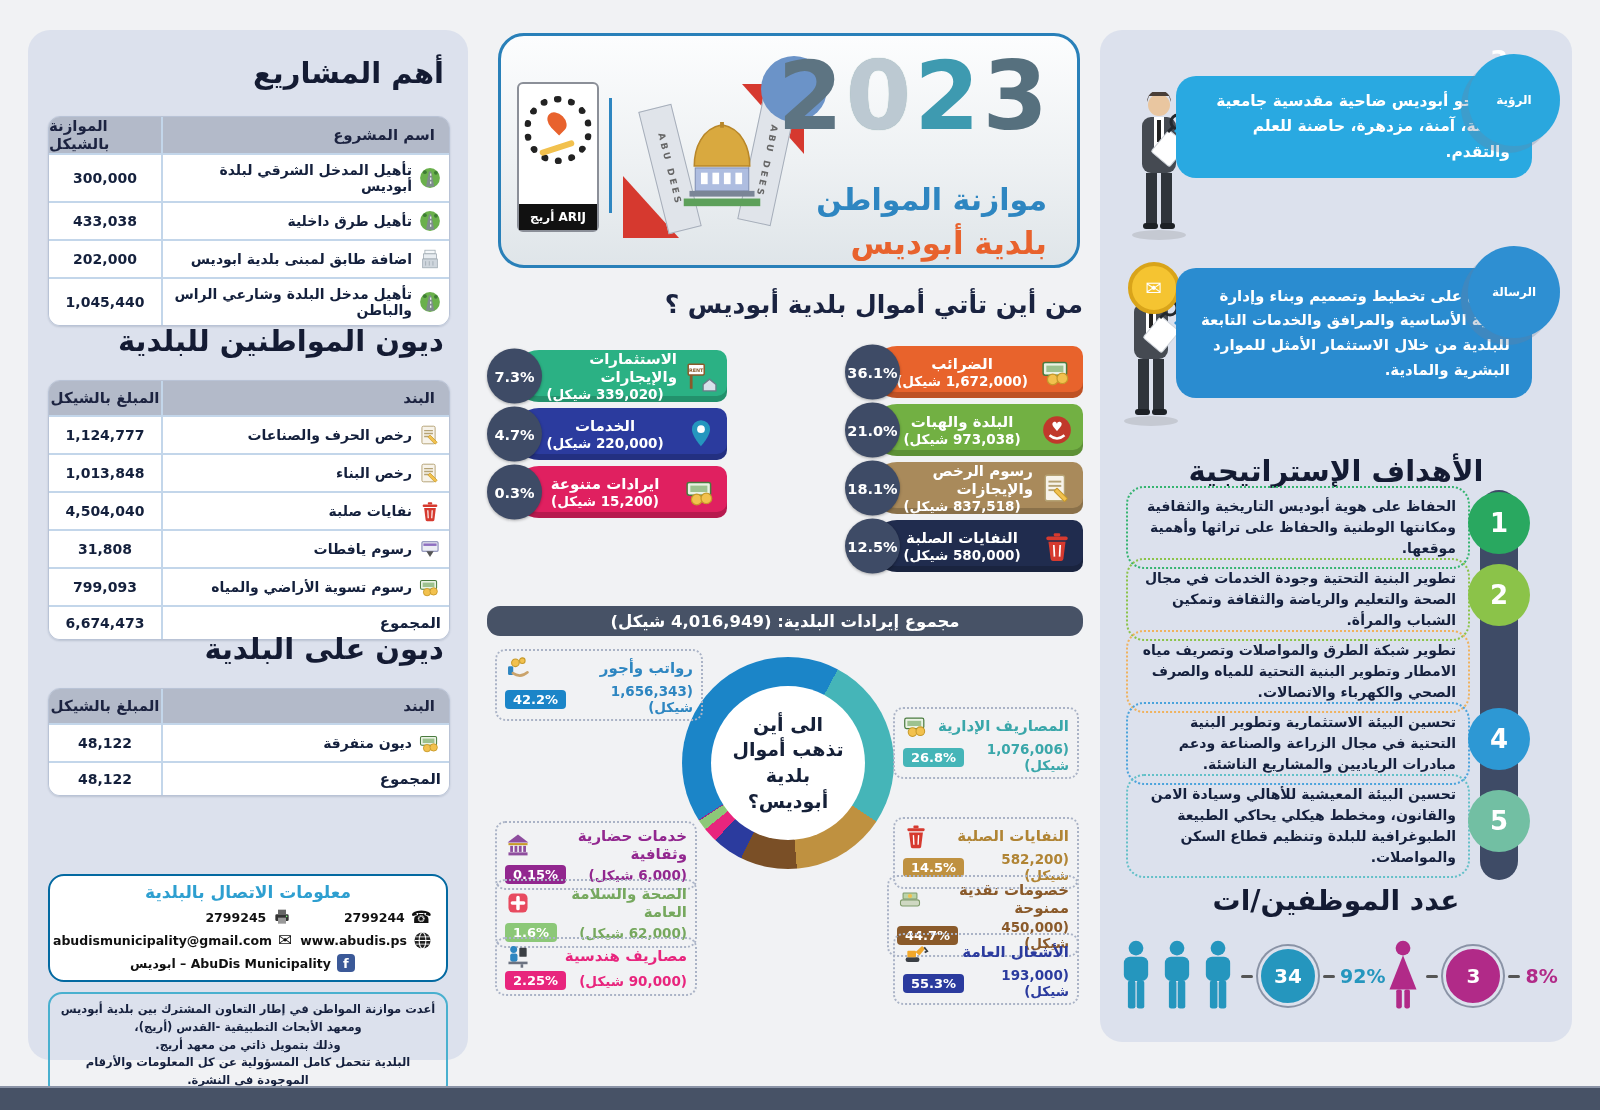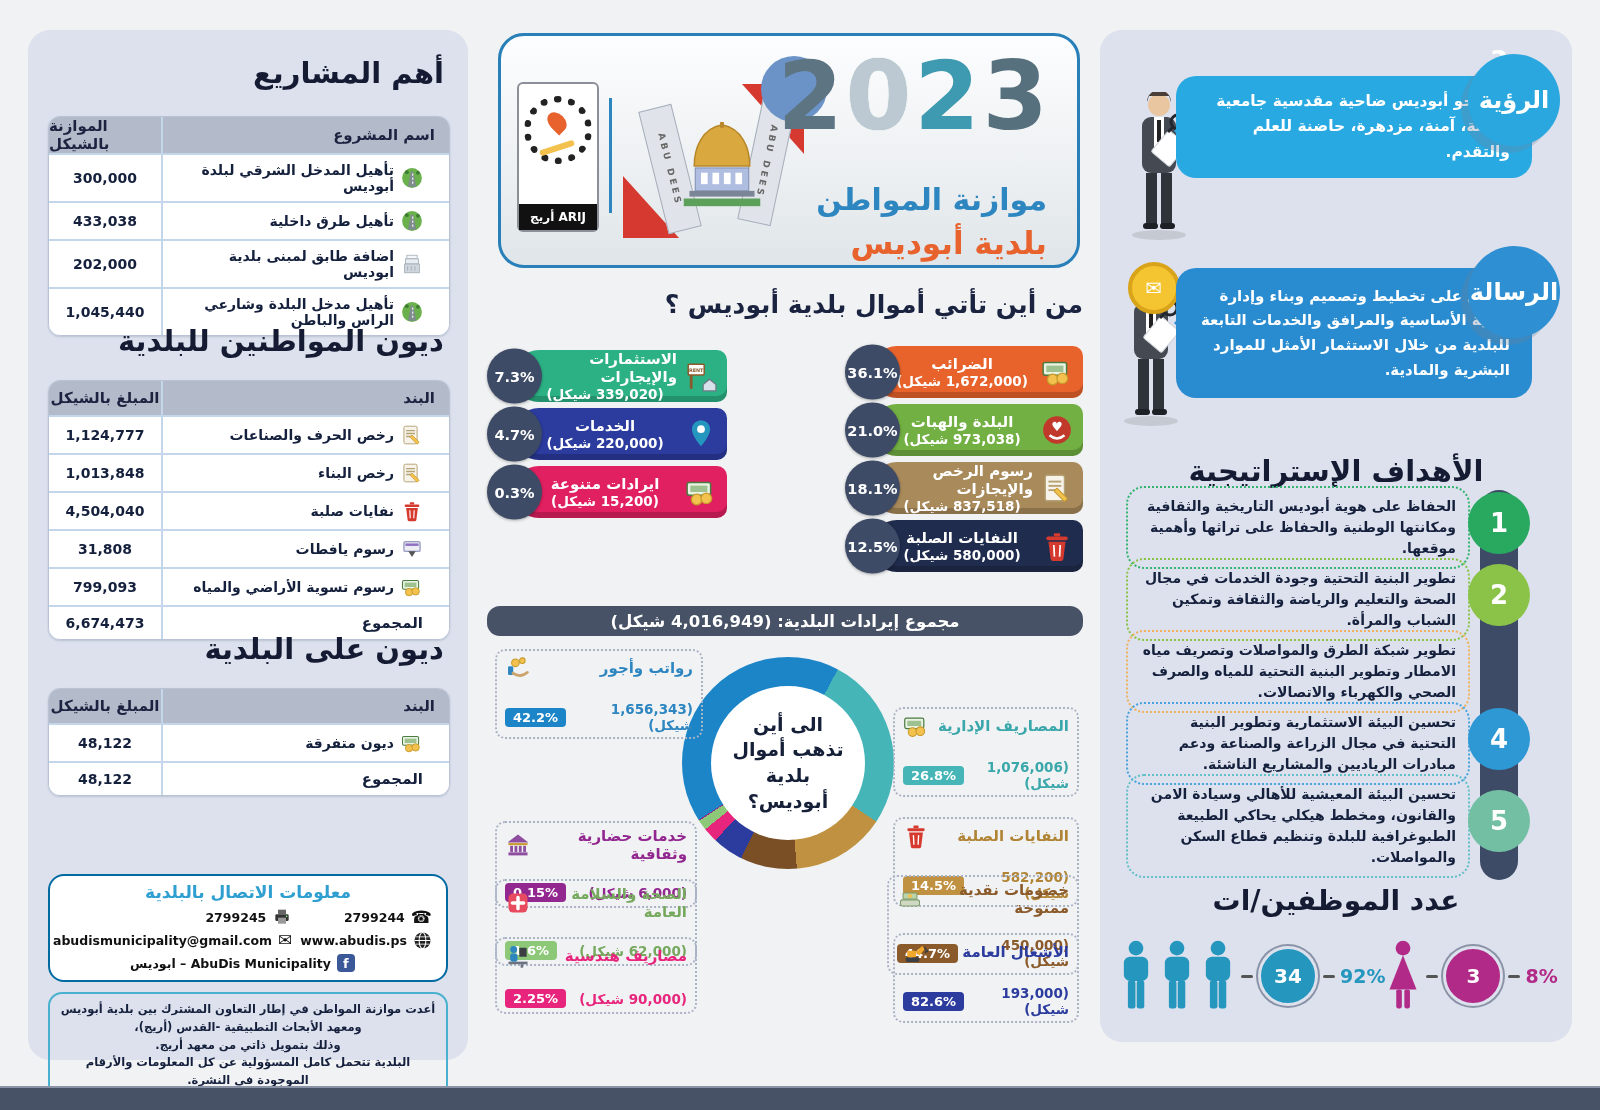--- a/index.html
+++ b/index.html
@@ -6,21 +6,21 @@
   body{width:1600px;height:1110px;background:#f1f2f4;font-family:"DejaVu Sans",sans-serif;overflow:hidden;}
   #stage{position:relative;width:1600px;height:1110px;}
   .panel{position:absolute;background:#dce1ed;border-radius:22px;}
   #left-panel{left:28px;top:30px;width:440px;height:1030px;}
   #right-panel{left:1100px;top:30px;width:472px;height:1012px;}
   .sec-title{position:absolute;right:24px;font-weight:bold;color:#141b33;font-size:29px;direction:rtl;}
   
   .tbl{position:absolute;left:20px;width:400px;border-radius:12px;overflow:hidden;border:1px solid #b9c3d6;direction:rtl;box-shadow:0 1px 2px rgba(40,60,90,.18);}
   .tbl-head{display:flex;background:#b3bac9;color:#1c2340;font-weight:bold;font-size:15px;}
   .tbl-row{display:flex;background:#fff;border-top:2px solid #c3d6ea;font-size:14px;color:#14203c;}
-  .cell-name{flex:1;padding:7px 26px;display:flex;align-items:center;gap:7px;font-weight:bold;border-left:2px solid #c3d6ea;}
+  .cell-name{flex:1;padding:7px 8px;display:flex;align-items:center;gap:7px;font-weight:bold;border-left:2px solid #c3d6ea;}
   .cell-amt{width:112px;display:flex;align-items:center;justify-content:center;font-weight:bold;direction:ltr;}
   .tbl-head .cell-name{justify-content:flex-start;padding:8px 14px;}
   .tot .cell-name{justify-content:flex-start;font-size:15px;}
   .ic22{width:22px;height:22px;flex:0 0 auto;}
   
   #contact-box{position:absolute;left:20px;top:844px;width:400px;height:108px;background:#fff;border:2px solid #0369a1;border-radius:16px;direction:rtl;padding:6px 14px;box-sizing:border-box;}
   #contact-title{color:#2e9fd0;text-align:center;font-weight:bold;font-size:17px;}
   .contact-grid{display:grid;grid-template-columns:1fr 1fr;gap:4px 8px;margin-top:5px;font-size:12.5px;font-weight:bold;color:#111;}
   .contact-item{display:flex;align-items:center;gap:6px;}
   .contact-item .num{direction:ltr;}
@@ -64,21 +64,21 @@
   .p-invest{left:26px;top:12px;width:214px;background:#2bb184;}
   .p-services{left:26px;top:70px;width:214px;background:#2b3b9e;}
   .p-misc{left:26px;top:128px;width:214px;background:#e02060;}
   .total-pill{position:absolute;left:487px;width:596px;height:30px;background:#475266;border-radius:13px;color:#fff;font-weight:bold;font-size:16.5px;display:flex;align-items:center;justify-content:center;direction:rtl;}
   #rev-total{top:606px;}
   #exp-total{top:1012px;}
   
   #exp-zone{position:absolute;left:487px;top:645px;width:596px;height:362px;}
   #donut{position:absolute;left:195px;top:12px;width:212px;height:212px;border-radius:50%;}
   #donut-hole{position:absolute;left:224px;top:41px;width:154px;height:154px;background:#fff;border-radius:50%;display:flex;align-items:center;justify-content:center;text-align:center;font-weight:bold;font-size:19px;color:#152038;padding:14px;box-sizing:border-box;direction:rtl;line-height:1.35;}
-  .exp-item{position:absolute;display:flex;flex-direction:column;gap:20px;border:2px dotted #aab3c6;border-radius:10px;padding:4px 8px;box-sizing:border-box;direction:rtl;}
+  .exp-item{position:absolute;display:flex;flex-direction:column;gap:2px;border:2px dotted #aab3c6;border-radius:10px;padding:4px 8px;box-sizing:border-box;direction:rtl;}
   .exp-row{display:flex;align-items:center;justify-content:space-between;gap:8px;}
   .exp-name{font-weight:bold;font-size:15px;}
   .exp-amt{font-size:13.5px;font-weight:bold;}
   .exp-pct{direction:ltr;color:#fff;font-weight:bold;font-size:13px;padding:2px 8px;border-radius:4px;}
   .ic26{width:26px;height:26px;flex:0 0 auto;}
   #exp-salaries{left:8px;top:4px;width:208px;}
   #exp-admin{left:406px;top:62px;width:186px;}
   #exp-waste{left:406px;top:172px;width:186px;}
   #exp-discounts{left:400px;top:230px;width:192px;}
   #exp-works{left:406px;top:288px;width:186px;}
@@ -87,21 +87,21 @@
   #exp-engineering{left:8px;top:292px;width:202px;}
   .c-salaries .exp-name,.c-salaries .exp-amt{color:#2e86c1;} .c-salaries .exp-pct{background:#1b85c8;}
   .c-admin .exp-name,.c-admin .exp-amt{color:#3aa7aa;} .c-admin .exp-pct{background:#45b5b8;}
   .c-waste .exp-name,.c-waste .exp-amt{color:#b08434;} .c-waste .exp-pct{background:#bf9140;}
   .c-discounts .exp-name,.c-discounts .exp-amt{color:#8a5a2a;} .c-discounts .exp-pct{background:#8a5a2a;}
   .c-works .exp-name,.c-works .exp-amt{color:#2b3b9e;} .c-works .exp-pct{background:#2b3b9e;}
   .c-engineering .exp-name,.c-engineering .exp-amt{color:#e8257d;} .c-engineering .exp-pct{background:#e8257d;}
   .c-health .exp-name,.c-health .exp-amt{color:#76a85e;} .c-health .exp-pct{background:#8cc878;}
   .c-culture .exp-name,.c-culture .exp-amt{color:#92278f;} .c-culture .exp-pct{background:#92278f;}
   
-  .badge{position:absolute;width:92px;height:92px;border-radius:50%;color:#fff;font-weight:bold;font-size:24px;display:flex;align-items:center;justify-content:center;z-index:3;}
+  .badge{position:absolute;width:92px;height:92px;border-radius:50%;color:#fff;font-weight:bold;font-size:12px;display:flex;align-items:center;justify-content:center;z-index:3;}
   #vision-badge{right:12px;top:24px;background:#2aa7de;box-shadow:-7px 7px 0 rgba(110,130,155,.3);}
   #mission-badge{right:12px;top:216px;background:#2e8fd2;box-shadow:-7px 7px 0 rgba(110,130,155,.3);}
   .bubble{position:absolute;right:40px;background:#29a9e1;border-radius:20px;color:#fff;font-weight:bold;direction:rtl;display:flex;align-items:center;padding:10px 22px;box-sizing:border-box;line-height:1.65;z-index:2;}
   #vision-bubble{top:46px;width:356px;height:102px;font-size:15.5px;}
   #mission-bubble{top:238px;width:356px;height:130px;font-size:15px;background:#2a8cd0;}
   .bubble::after{content:"";position:absolute;left:-13px;top:44px;border:11px solid transparent;border-right-color:inherit;}
   #vision-bubble::after{border-right-color:#29a9e1;}
   #mission-bubble::after{border-right-color:#2a8cd0;}
   #vision-man{position:absolute;left:28px;top:62px;z-index:1;}
   #mission-man{position:absolute;left:20px;top:248px;z-index:1;}
@@ -600,21 +600,21 @@
   </div>
   <div class="exp-item c-works" id="exp-works">
     <div class="exp-row">
           <span class="exp-name">الأشغال العامة</span>
           <svg class="ic26" viewBox="0 0 30 30">
             <use href="#i-excavator"></use>
           </svg>
         </div>
     <div class="exp-row">
           <span class="exp-amt">(193,000 شيكل)</span>
-          <span class="exp-pct">82.6%</span>
+          <span class="exp-pct">55.3%</span>
         </div>
   </div>
   <div class="exp-item c-culture" id="exp-culture">
     <div class="exp-row">
           <span class="exp-name">خدمات حضارية وثقافية</span>
           <svg class="ic26" viewBox="0 0 30 30">
             <use href="#i-museum"></use>
           </svg>
         </div>
     <div class="exp-row">

